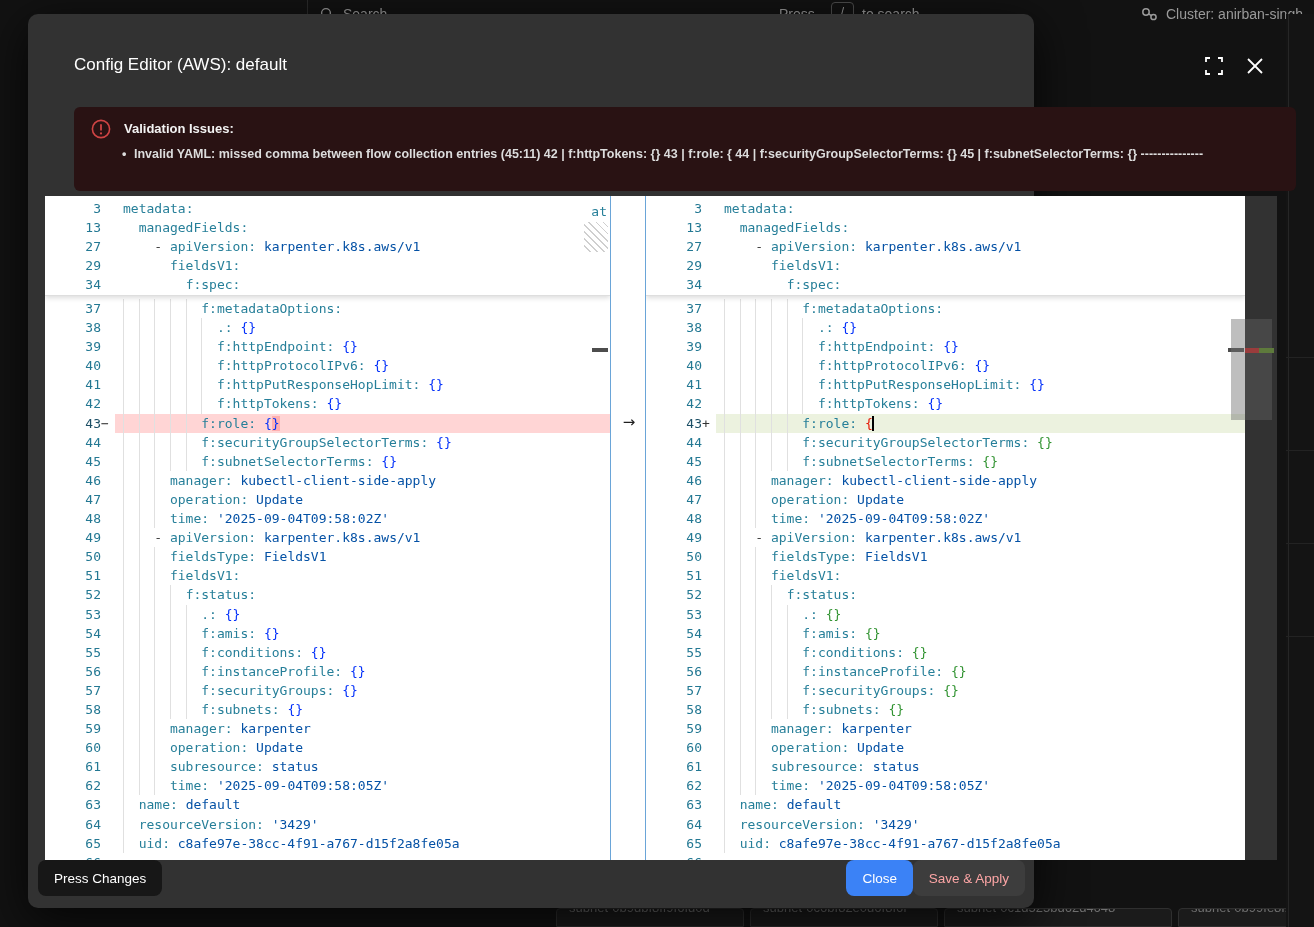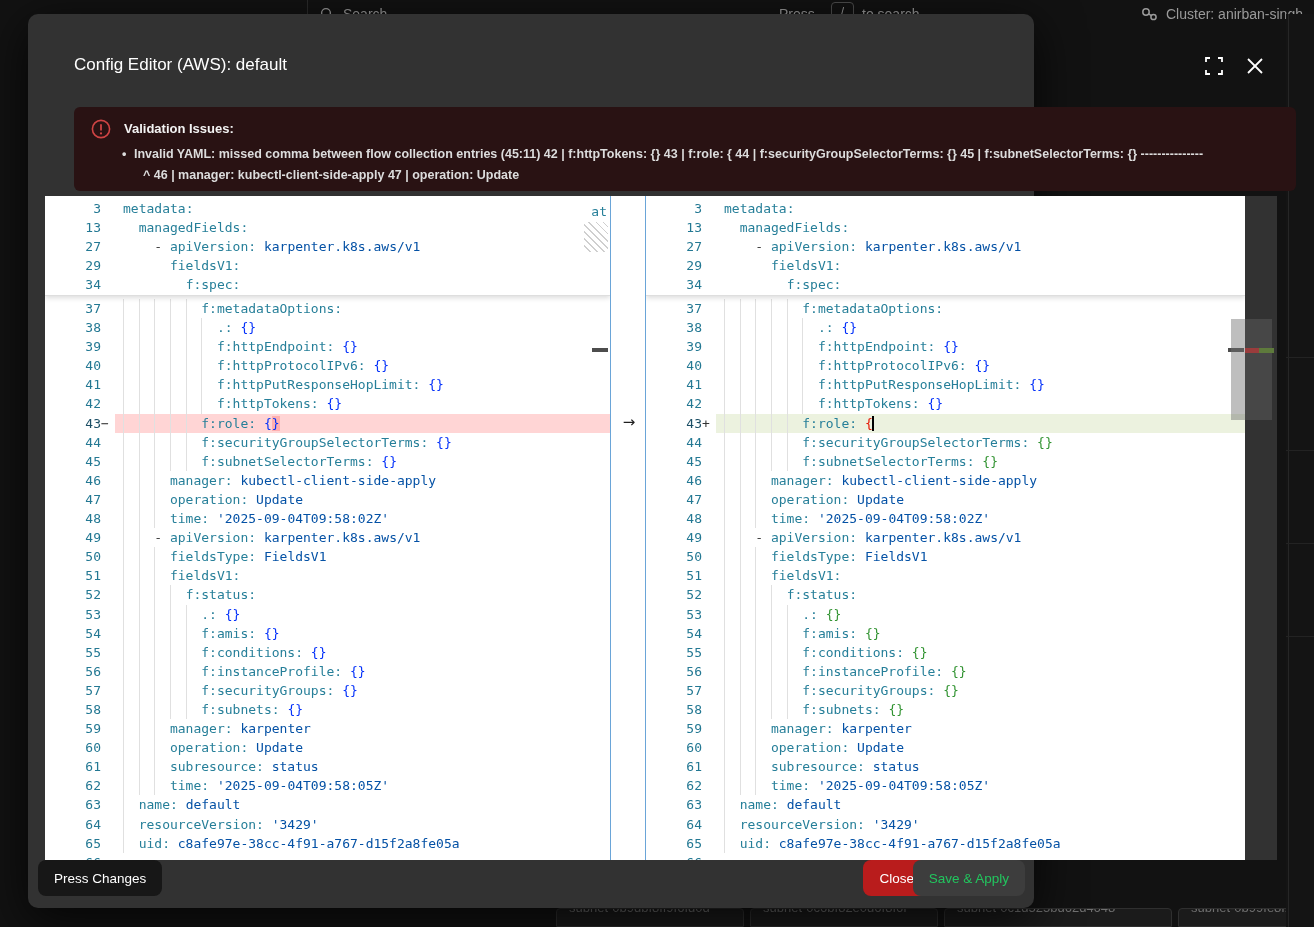--- a/index.html
+++ b/index.html
@@ -70,22 +70,22 @@
   
   #scroll-thumb { position:absolute; right:0; top:123px; width:14px; height:101px; background:rgba(110,110,110,.45); z-index:5; }
   #overview { position:absolute; left:1200px; top:0; width:32px; height:664px; background:#323232; }
   #ov-thumb { position:absolute; left:0; top:123px; width:27px; height:101px; background:#474747; }
   #ov-del { position:absolute; left:0; top:152px; width:14px; height:5px; background:#9a3c3c; }
   #ov-add { position:absolute; left:14px; top:152px; width:15px; height:5px; background:#5e7a3c; }
   
   .foot-btn { position:absolute; bottom:12px; height:36px; border:none; border-radius:8px; font-size:13.5px;
               padding:0 16px; cursor:pointer; font-family:"Liberation Sans", sans-serif; }
   #btn-undo { left:10px;  background:#171717; color:#ffffff; }
-  #btn-close{ right:104px; background:#b91c1c; color:#ffffff;margin-left:30px; }
-  #btn-save { right:9px;  background:#3d3d3d; color:#22c55e; cursor:default; }
+  #btn-close{ right:121px; background:#3b82f6; color:#ffffff;margin-left:30px; }
+  #btn-save { right:9px;  background:#3d3d3d; color:#fca5a5; cursor:default; }
   svg { display:block; }
 </style>
 </head>
 <body>
 
 <div id="page">
   <div id="topbar">
     <div id="sidebar-divider"></div>
     <span class="abs" style="left:320px;top:7px;">
       <svg width="15" height="15" viewBox="0 0 15 15">
@@ -155,21 +155,20 @@
       <svg width="20" height="20" viewBox="0 0 20 20">
           <circle cx="10" cy="10" r="8.6" fill="none" stroke="#cf4444" stroke-width="1.6"></circle>
           <line x1="10" y1="5.2" x2="10" y2="11.4" stroke="#cf4444" stroke-width="1.8"></line>
           <circle cx="10" cy="14.4" r="1.1" fill="#cf4444"></circle>
         </svg>
     </span>
     <div id="banner-title">Validation Issues:</div>
     <div id="banner-msg">
       <span class="bullet">•</span>
       <div class="l1">Invalid YAML: missed comma between flow collection entries (45:11) 42 | f:httpTokens: {} 43 | f:role: { 44 | f:securityGroupSelectorTerms: {} 45 | f:subnetSelectorTerms: {} ---------------</div>
-      <div class="l2">^ 46 | manager: kubectl-client-side-apply 47 | operation: Update</div>
     </div>
   </div>
 
   <div id="editor">
     <div class="pane" id="pane-left">
       <div class="sticky" id="sticky-left">
           <div class="row">
             <div class="ln">3</div>
             <div class="mk"></div>
             <pre class="code"><span></span><span class="tk-key">metadata</span><span class="tk-col">:</span></pre>

